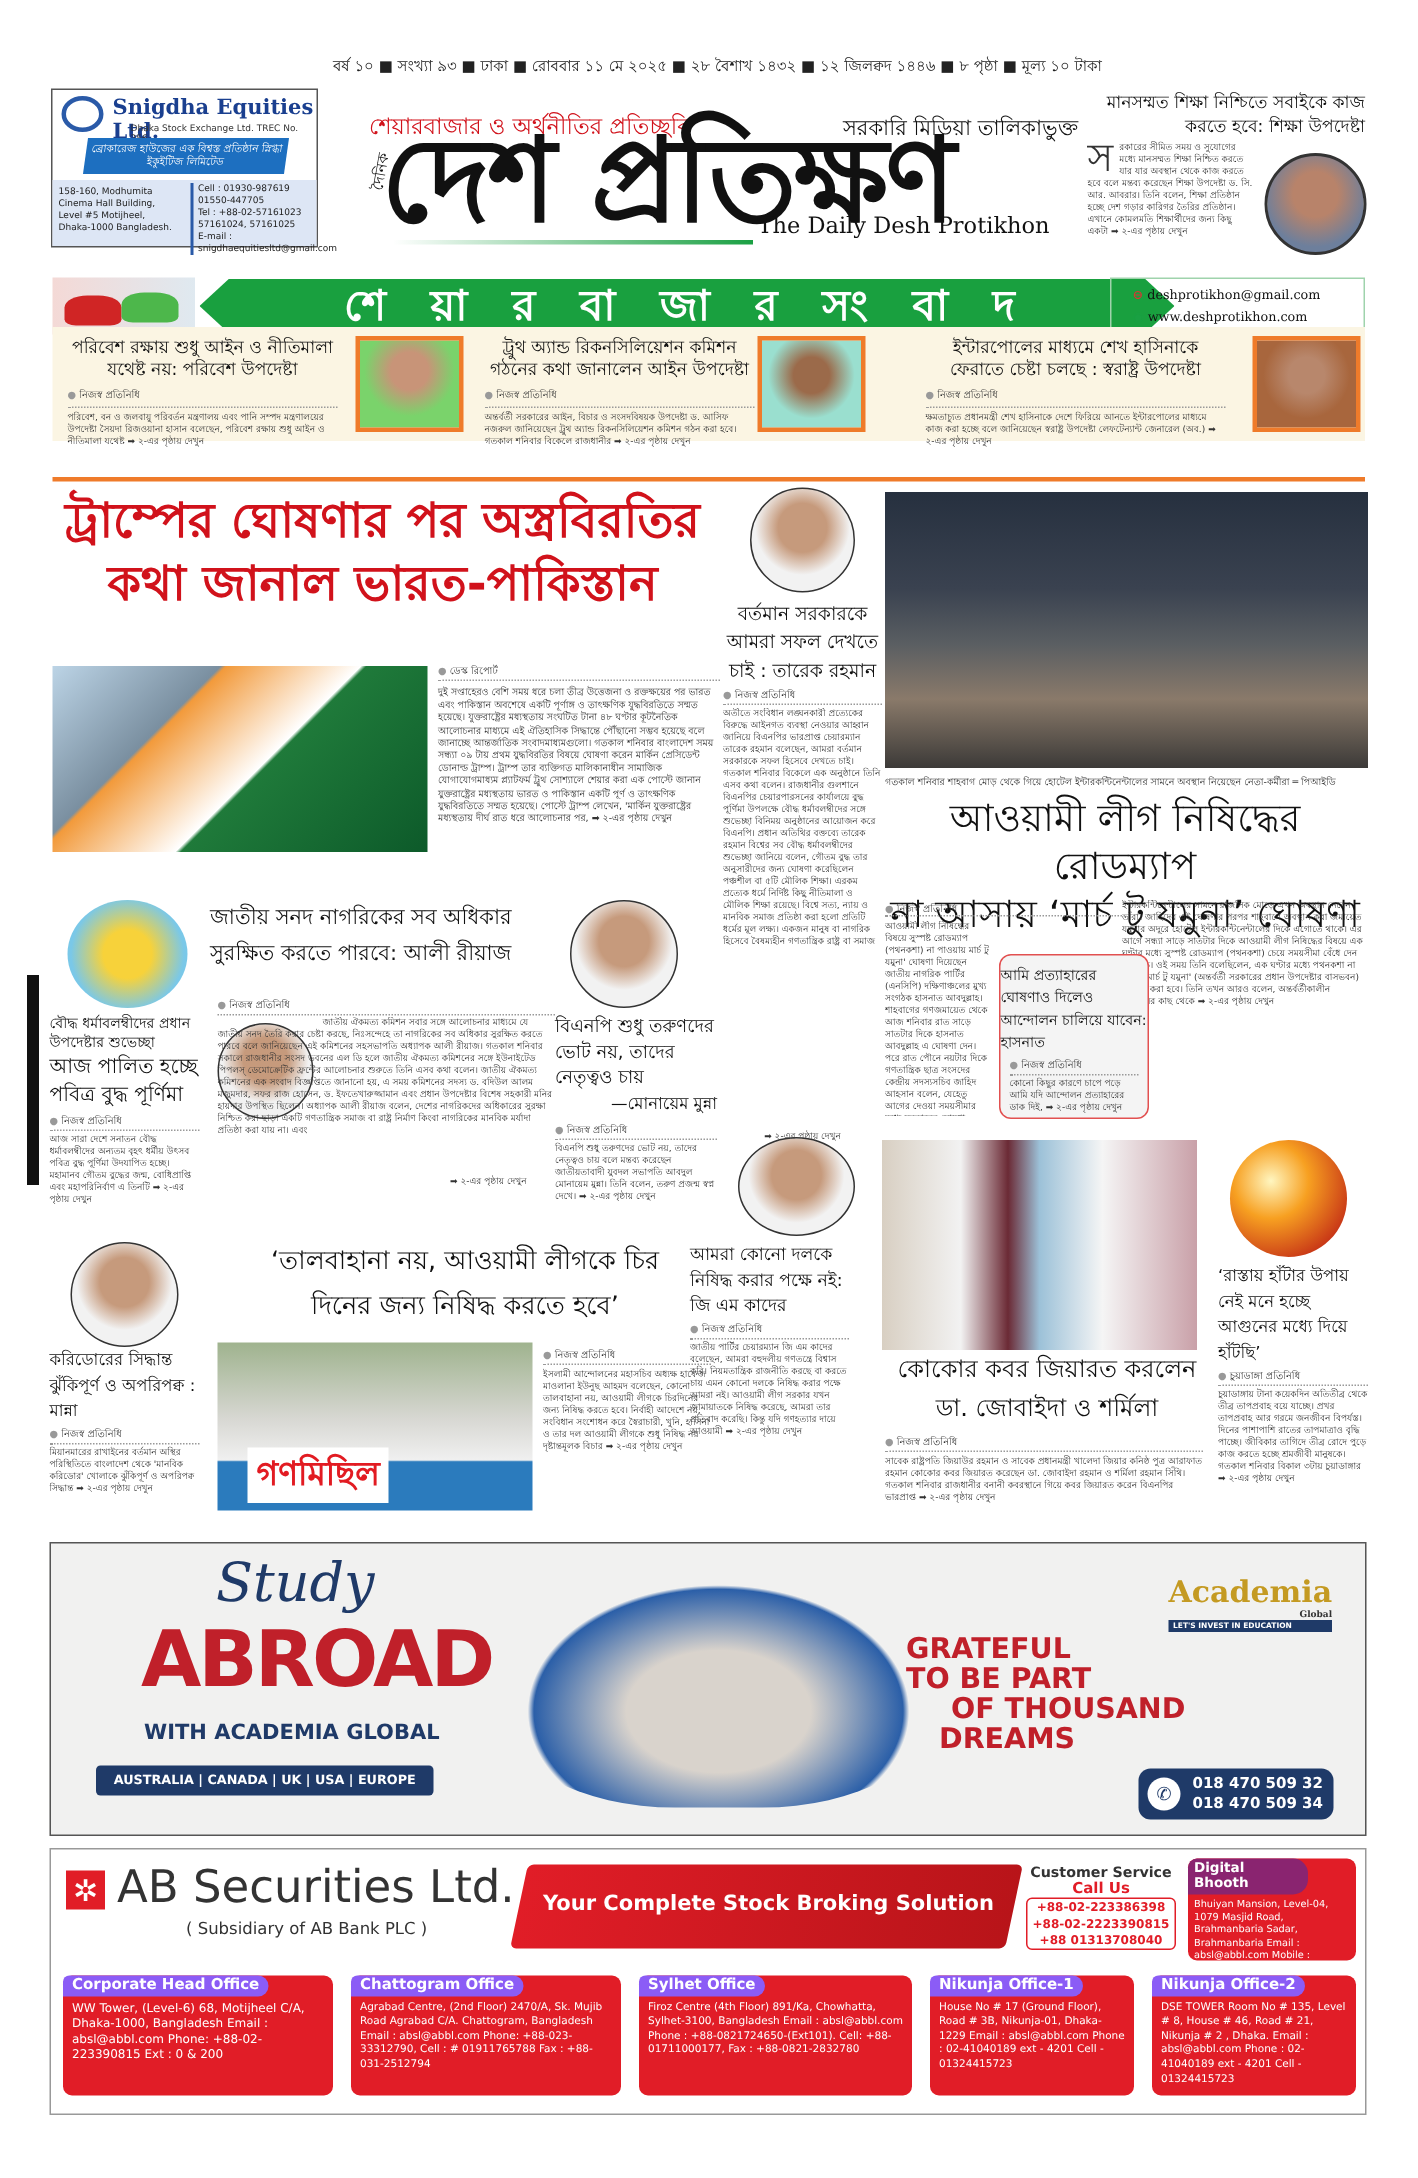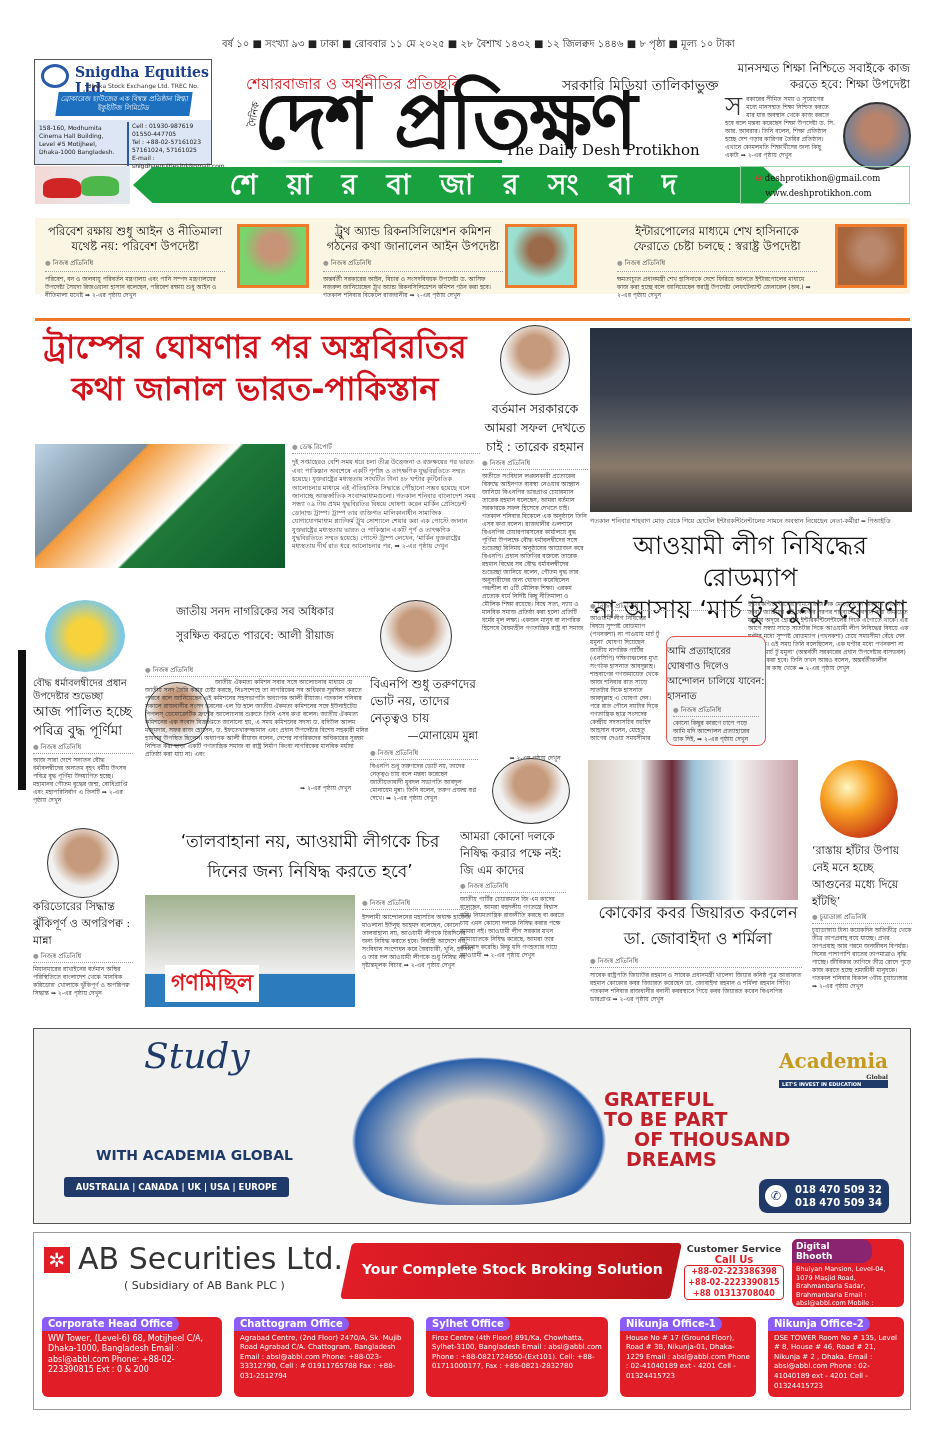--- a/index.html
+++ b/index.html
@@ -19,21 +19,21 @@
 .masthead .big{position:absolute;left:12px;top:-10px;font-size:78px;font-weight:bold;letter-spacing:-2px;color:#111;white-space:nowrap;line-height:90px}
 .masthead .daily{position:absolute;left:0;top:20px;font-size:10px;transform:rotate(-80deg);color:#111}
 .eng{left:505px;top:141px;font-family:"DejaVu Serif",serif;font-size:15px;color:#111;white-space:nowrap}
 .greenline{left:262px;top:160px;width:240px;height:3px;background:linear-gradient(90deg,#fff,#1aa043)}
 .govlist{left:562px;top:74px;font-size:14px;white-space:nowrap}
 .topright{left:725px;top:60px;width:185px}
 .topright h3{font-size:11.5px;text-align:right;line-height:16px;font-weight:normal}
 .topright .body{font-size:6px;line-height:8px;color:#333;margin-top:3px;width:110px}
 .topright .dropcap{font-size:26px;float:left;margin-right:4px;line-height:22px}
 .topright .photo{position:absolute;left:118px;top:42px;width:68px;height:68px;border-radius:50%;border:2px solid #333;background:radial-gradient(circle at 50% 40%,#b8836a 30%,#6d7f9c 70%)}
-.banner{left:35px;top:166px;width:699px;height:38px}
+.banner{left:35px;top:185px;width:699px;height:38px}
 .banner .bull{position:absolute;left:0;top:0;width:95px;height:38px;background:linear-gradient(90deg,#f4d9d6,#dfe9f0)}
 .banner .bull span{position:absolute;left:8px;top:12px;width:38px;height:20px;background:#d02525;border-radius:40% 40% 20% 20%}
 .banner .bull i{position:absolute;left:46px;top:10px;width:38px;height:20px;background:#4db74b;border-radius:40% 40% 20% 20%}
 .banner .mid{position:absolute;left:98px;top:1px;width:650px;height:36px;background:#19a03f;clip-path:polygon(3% 0,97% 0,100% 50%,97% 100%,3% 100%,0 50%)}
 .banner .mid span{display:block;text-align:center;color:#fff;font-size:28px;font-weight:bold;letter-spacing:10px;line-height:36px}
 .banner .contacts{position:absolute;left:705px;top:0;width:170px;height:38px;border:1px solid #9fd3ac;font-family:"DejaVu Serif",serif;font-size:8.5px;padding:4px 0 0 14px;line-height:15px}
 .ribbon{left:35px;top:218px;width:875px;height:76px;background:#fbf5e3}
 .rstory{position:absolute;top:6px}
 .rstory h4{font-size:11.5px;font-weight:normal;text-align:center;line-height:15px}
 .rstory .by{font-size:6.5px;color:#333;margin:4px 0 3px;border-bottom:1px dotted #999;padding-bottom:2px}
@@ -186,21 +186,21 @@
 
 <div class="abs sidebar-mark"></div>
 <div class="abs buddha"></div>
 <div class="abs" style="left:33px;top:676px;width:100px">
   <div class="bodyhead" style="font-size:9.5px;line-height:13px">বৌদ্ধ ধর্মাবলম্বীদের প্রধান উপদেষ্টার শুভেচ্ছা</div>
   <div class="bodyhead" style="font-size:13.5px;line-height:19px">আজ পালিত হচ্ছে পবিত্র বুদ্ধ পূর্ণিমা</div>
   <div class="by" style="border-bottom:1px dotted #999;margin:2px 0"><span style="color:#999">● </span><span>নিজস্ব প্রতিনিধি</span></div>
   <div class="small"><span>আজ সারা দেশে সনাতন বৌদ্ধ ধর্মাবলম্বীদের অন্যতম বৃহৎ ধর্মীয় উৎসব পবিত্র বুদ্ধ পূর্ণিমা উদযাপিত হচ্ছে। মহামানব গৌতম বুদ্ধের জন্ম, বোধিপ্রাপ্তি এবং মহাপরিনির্বাণ এ তিনটি</span> <span>➡ ২-এর পৃষ্ঠায় দেখুন</span></div>
 </div>
 
-<div class="abs" style="left:140px;top:600px;width:230px;text-align:center;font-size:11px;line-height:24px">
+<div class="abs" style="left:140px;top:600px;width:230px;text-align:left;font-size:14px;line-height:24px">
   <div>জাতীয় সনদ নাগরিকের সব অধিকার</div>
   <div>সুরক্ষিত করতে পারবে: আলী রীয়াজ</div>
 </div>
 <div class="abs by" style="left:145px;top:665px;width:225px;border-bottom:1px dotted #999"><span style="color:#999">● </span><span>নিজস্ব প্রতিনিধি</span></div>
 <div class="abs portrait" style="left:145px;top:682px;width:64px;height:64px"></div>
 <div class="abs small" style="left:145px;top:678px;width:225px;height:105px;overflow:hidden;text-indent:70px">
   <span>জাতীয় ঐকমত্য কমিশন সবার সঙ্গে আলোচনার মাধ্যমে যে জাতীয় সনদ তৈরি করার চেষ্টা করছে, নিঃসন্দেহে তা নাগরিকের সব অধিকার সুরক্ষিত করতে পারবে বলে জানিয়েছেন এই কমিশনের সহসভাপতি অধ্যাপক আলী রীয়াজ। গতকাল শনিবার সকালে রাজধানীর সংসদ ভবনের এল ডি হলে জাতীয় ঐকমত্য কমিশনের সঙ্গে ইউনাইটেড পিপলস্ ডেমোক্রেটিক ফ্রন্টের আলোচনার শুরুতে তিনি এসব কথা বলেন। জাতীয় ঐকমত্য কমিশনের এক সংবাদ বিজ্ঞপ্তিতে জানানো হয়, এ সময় কমিশনের সদস্য ড. বদিউল আলম মজুমদার, সফর রাজ হোসেন, ড. ইফতেখারুজ্জামান এবং প্রধান উপদেষ্টার বিশেষ সহকারী মনির হায়দার উপস্থিত ছিলেন। অধ্যাপক আলী রীয়াজ বলেন, দেশের নাগরিকদের অধিকারের সুরক্ষা নিশ্চিত করা ছাড়া একটি গণতান্ত্রিক সমাজ বা রাষ্ট্র নির্মাণ কিংবা নাগরিকের মানবিক মর্যাদা প্রতিষ্ঠা করা যায় না। এবং</span>
 </div>
 <div class="abs small" style="left:300px;top:784px">➡ ২-এর পৃষ্ঠায় দেখুন</div>
 
@@ -250,20 +250,21 @@
 <div class="abs ganomichil">
   <span>গণমিছিল</span>
 </div>
 <div class="abs" style="left:362px;top:898px;width:112px">
   <div class="by" style="border-bottom:1px dotted #999;margin-bottom:3px"><span style="color:#999">● </span><span>নিজস্ব প্রতিনিধি</span></div>
   <div class="small"><span>ইসলামী আন্দোলনের মহাসচিব অধ্যক্ষ হাফেজ মাওলানা ইউনুছ আহমদ বলেছেন, কোনো তালবাহানা নয়, আওয়ামী লীগকে চিরদিনের জন্য নিষিদ্ধ করতে হবে। নির্বাহী আদেশে নয়, সংবিধান সংশোধন করে স্বৈরাচারী, খুনি, হাসিনা ও তার দল আওয়ামী লীগকে শুধু নিষিদ্ধ নয় দৃষ্টান্তমূলক বিচার</span> <span>➡ ২-এর পৃষ্ঠায় দেখুন</span></div>
 </div>
 
 <div class="abs ad1">
   <div class="abs" style="left:110px;top:6px;font-family:'DejaVu Serif',serif;font-style:italic;font-size:36px;color:#1f3a68">Study</div>
+  <div class="abs" style="left:60px;top:48px;font-size:52px;font-weight:bold;color:#c0202a;letter-spacing:-2px">ABROAD</div>
   <div class="abs" style="left:62px;top:118px;font-size:14px;font-weight:bold;color:#1f3a68">WITH ACADEMIA GLOBAL</div>
   <div class="abs" style="left:30px;top:148px;width:225px;height:20px;background:#1f3a68;color:#fff;font-size:8.5px;font-weight:bold;text-align:center;line-height:20px;border-radius:3px">AUSTRALIA | CANADA | UK | USA | EUROPE</div>
   <div class="abs" style="left:300px;top:16px;width:290px;height:160px;border-radius:50% 50% 40% 40%;background:radial-gradient(ellipse at 50% 60%,#d9d3cc 30%,#2b5fa8 60%,#f1f1f0 62%)"></div>
   <div class="abs" style="left:570px;top:60px;color:#c0202a;font-size:19px;font-weight:bold;line-height:20px">
     <div>GRATEFUL</div>
     <div>TO BE PART</div>
     <div style="padding-left:30px">OF THOUSAND</div>
     <div style="padding-left:22px">DREAMS</div>
   </div>
   <div class="abs" style="left:745px;top:20px;font-family:'DejaVu Serif',serif;font-size:20px;color:#c49a22;font-weight:bold">

